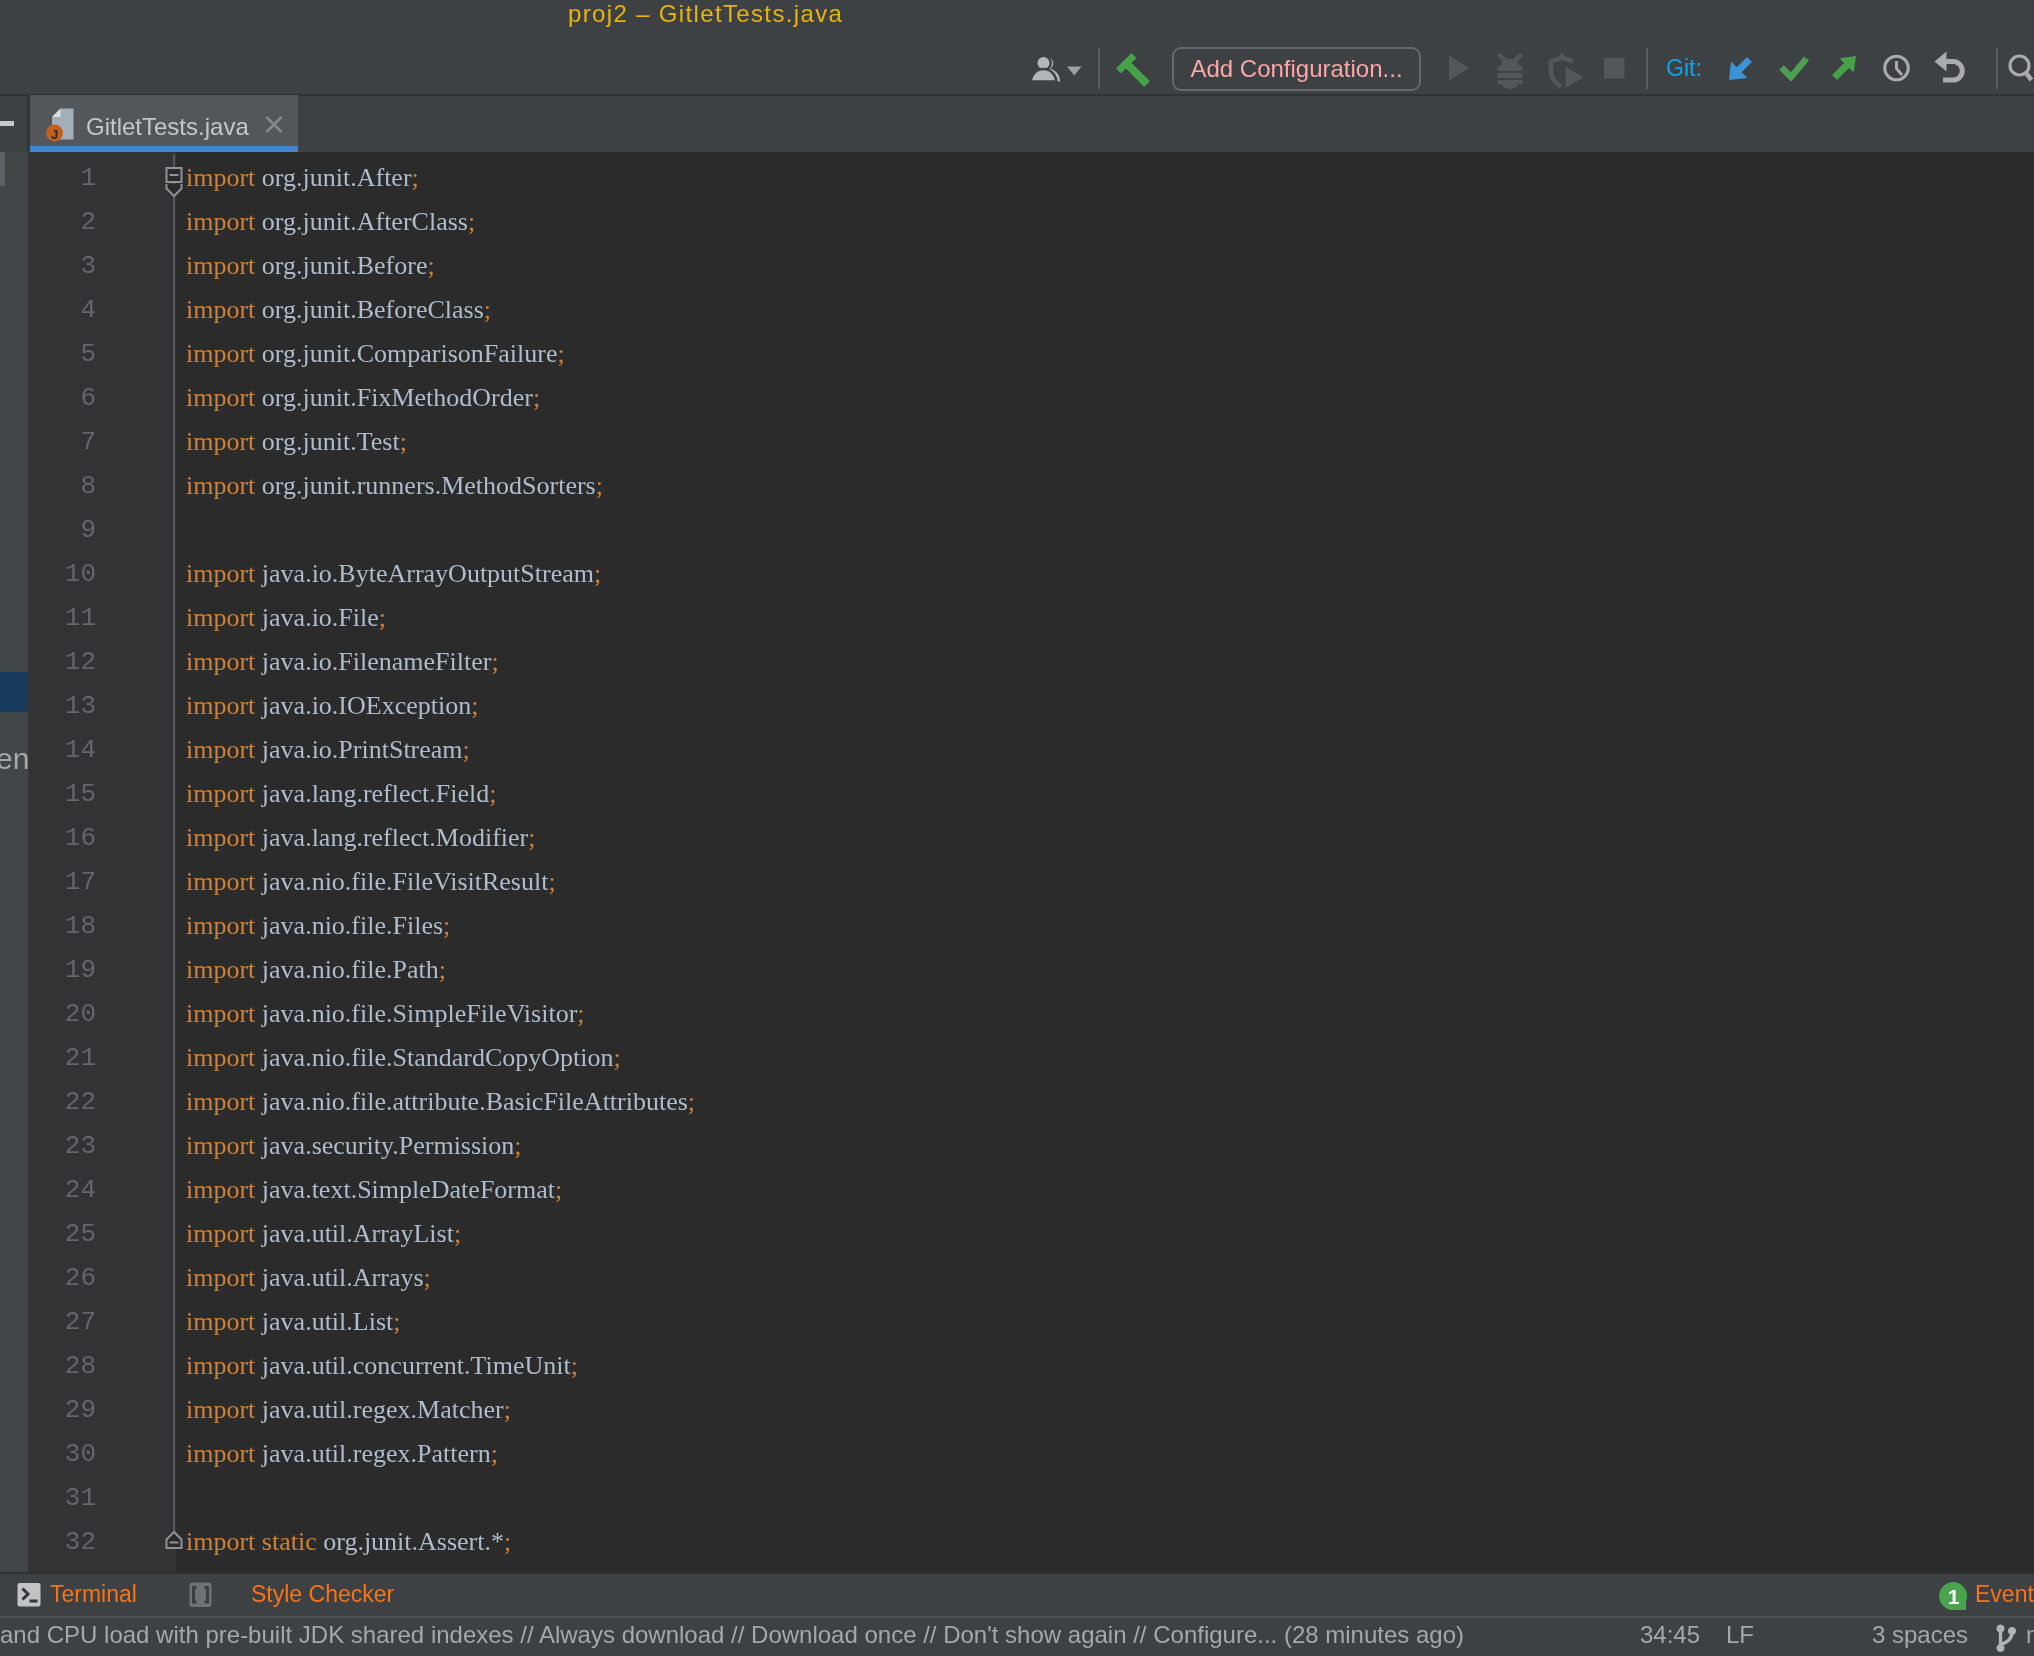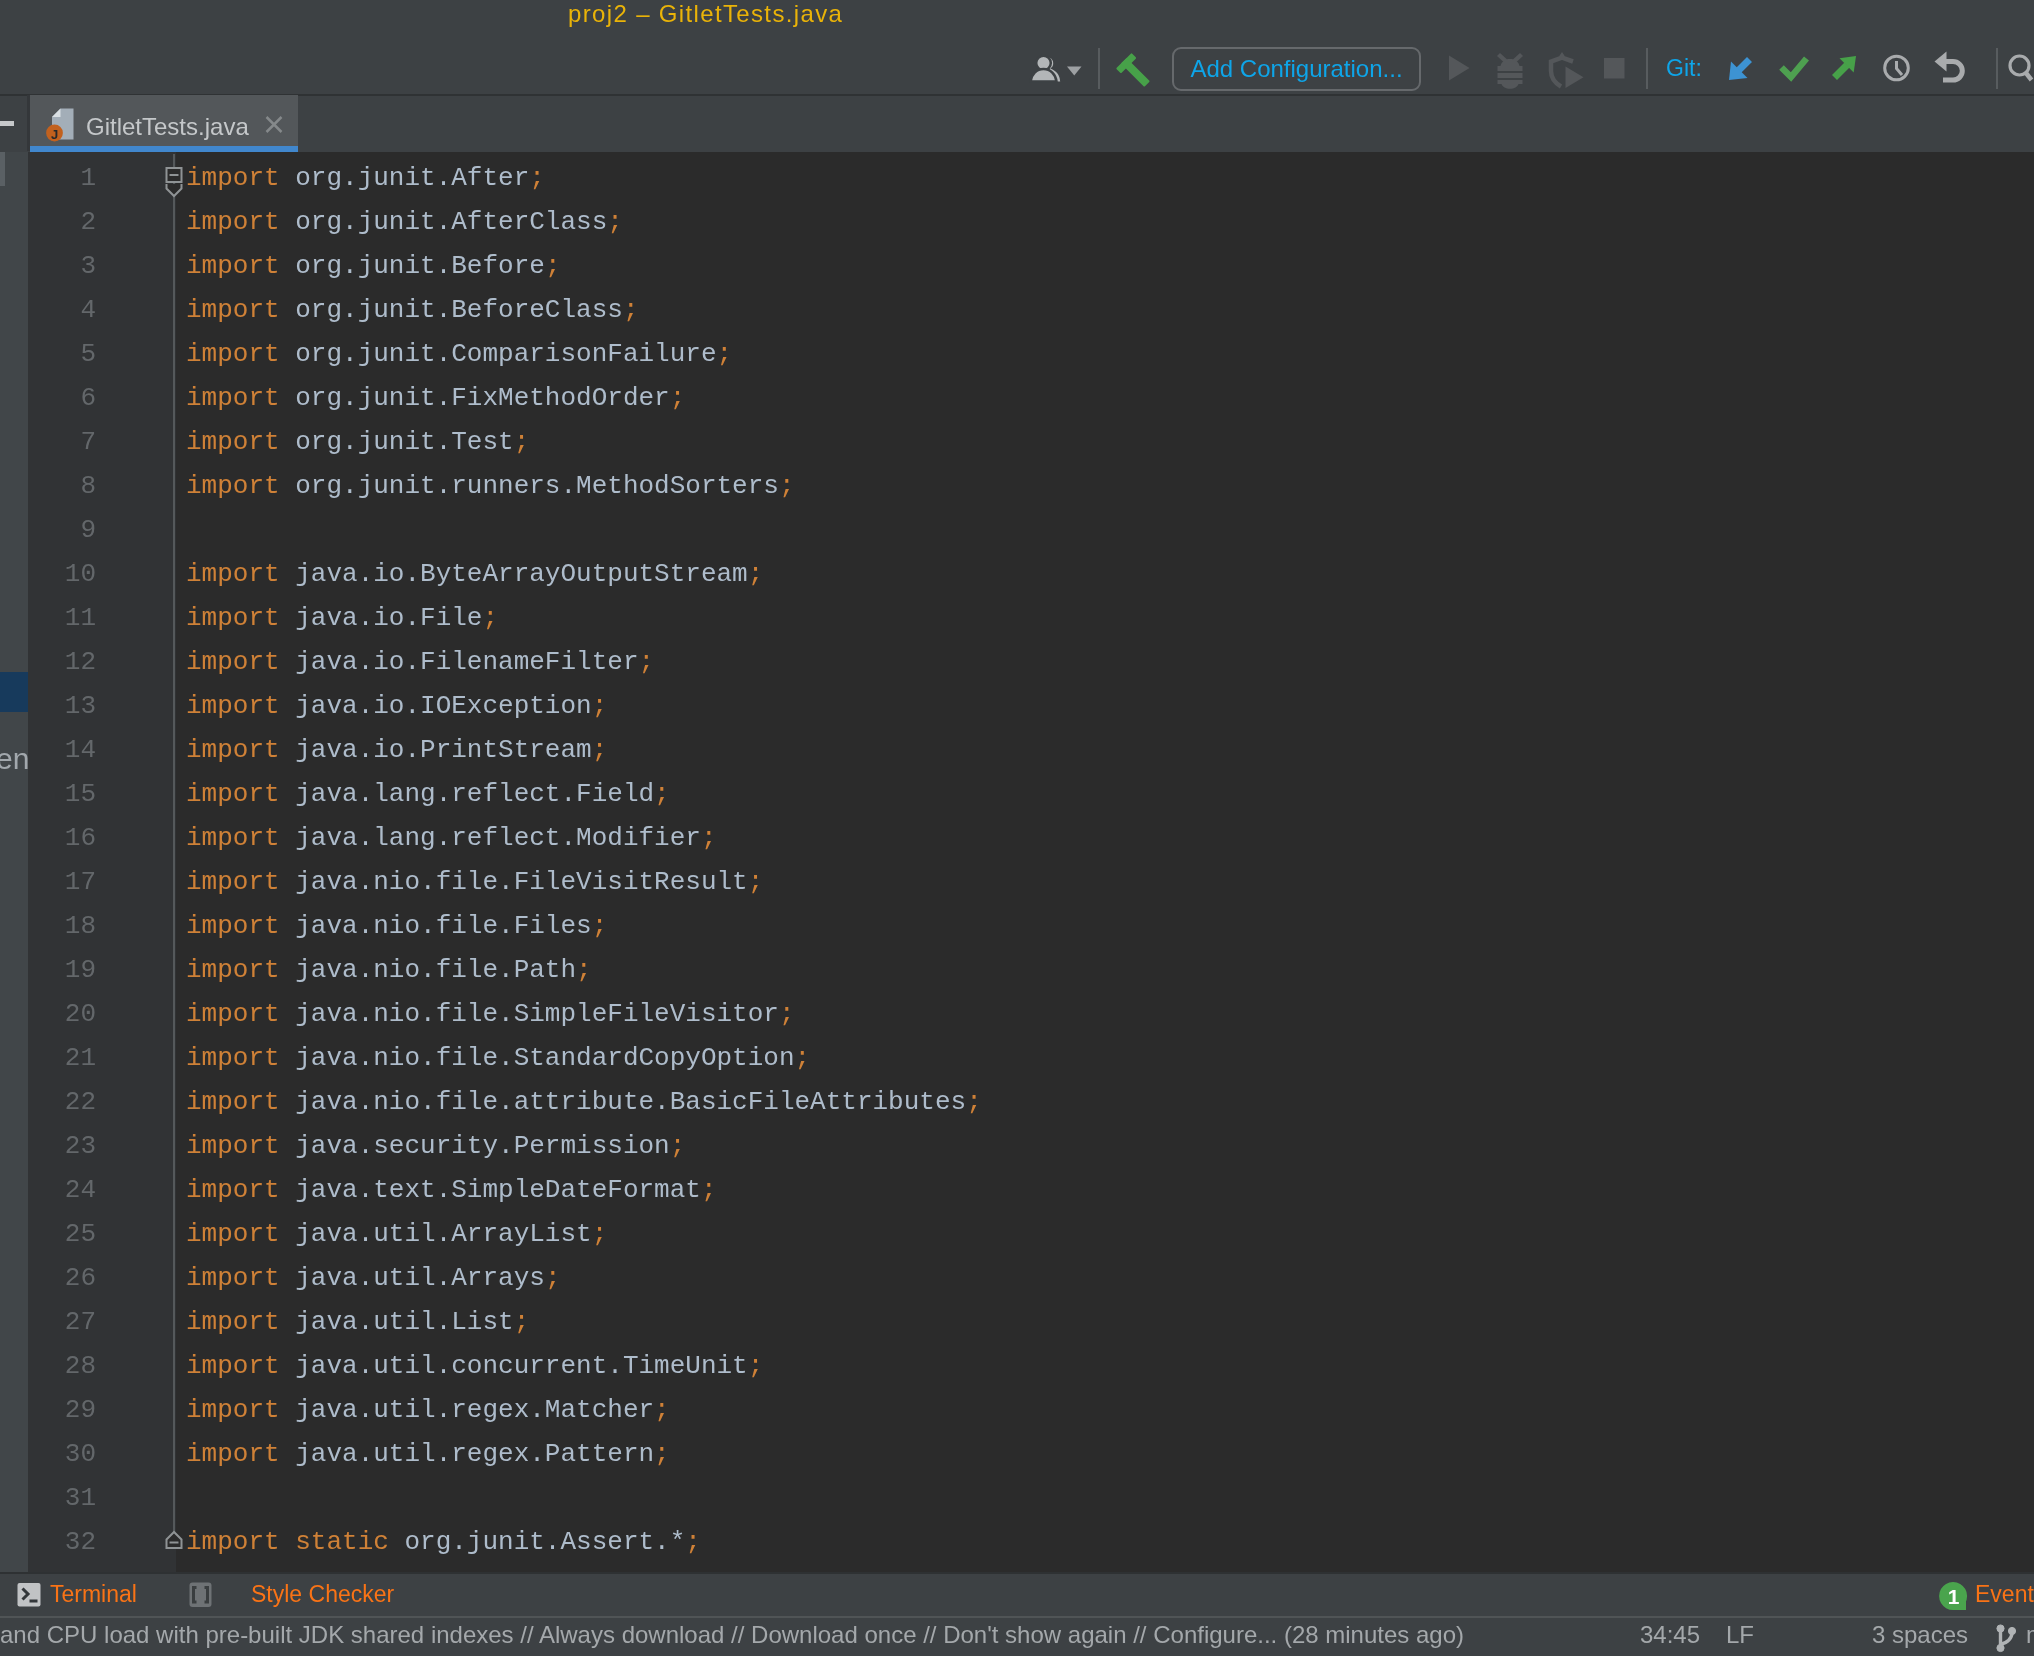--- a/index.html
+++ b/index.html
@@ -3,40 +3,40 @@
 <meta charset="utf-8">
 <style>
   * { margin:0; padding:0; box-sizing:border-box; }
   html,body { width:2034px; height:1656px; overflow:hidden; }
   body { background:#3d4144; font-family:"Liberation Sans", sans-serif; position:relative; }
   .abs { position:absolute; }
   
   #titlebar { left:0; top:0; width:2034px; height:95px; background:#3d4144; }
   #title { left:568px; top:0; font-size:24px; letter-spacing:1.35px; line-height:28px; color:#eab308; white-space:nowrap; }
   .vsep { width:2px; background:#585c5f; top:48px; height:41px; }
-  #addcfg { left:1172px; top:47px; width:249px; height:44px; border:2px solid #66696c; border-radius:9px; color:#0ea5e9; font-size:24px; line-height:40px; text-align:center; white-space:nowrap; }
+  #addcfg { left:1172px; top:47px; width:249px; height:44px; border:2px solid #66696c; border-radius:9px; color:#fca5a5; font-size:24px; line-height:40px; text-align:center; white-space:nowrap; }
   #gitlabel { left:1666px; top:55px; font-size:23px; line-height:27px; color:#0ea5e9; }
   
   #tabbar { left:0; top:95px; width:2034px; height:56px; background:#3d4144; }
   #tabsep { left:27px; top:95px; width:3px; height:56px; background:#34373a; }
   #tab { left:30px; top:95px; width:268px; height:51px; background:#53575a; }
   #tabline { left:30px; top:146px; width:268px; height:6px; background:#4187cd; }
   #tabtext { left:86px; top:112px; font-size:24px; line-height:30px; color:#c5c8ca; white-space:nowrap; }
   #whitedash { left:0; top:121px; width:14px; height:5px; background:#c6c8ca; }
   
   #strip { left:0; top:152px; width:28px; height:1420px; background:#414649; }
   #stripthumb { left:0; top:152px; width:5px; height:34px; background:#5a6064; }
   #stripsel { left:0; top:672px; width:28px; height:40px; background:#173a5c; }
   #stripen { left:0px; top:742px; width:28px; height:36px; overflow:hidden; font-size:30px; line-height:34px; color:#a2a8ad; }
   
   #gutter { left:28px; top:152px; width:148px; height:1420px; background:#313335; }
   #editor { left:176px; top:152px; width:1858px; height:1420px; background:#2b2b2b; }
   #lineno { left:0px; top:156px; width:96px; font-family:"Liberation Mono",monospace; font-size:26px; line-height:44px; color:#63676a; text-align:right; white-space:pre; }
   #foldline { left:173px; top:154px; width:2px; height:1392px; background:#55595b; }
-  #code { left:186px; top:156px; font-family:Liberation Mono, monospace; font-size:26px; line-height:44px; color:#aebccb; white-space:pre; }
+  #code { left:186px; top:156px; font-family:Liberation Serif, serif; font-size:26px; line-height:44px; color:#aebccb; white-space:pre; }
   .k { color:#cf8137; }
   
   #toolbar2 { left:0; top:1572px; width:2034px; height:44px; background:#3d4144; border-top:2px solid #2e3133; }
   #statusbar { left:0; top:1616px; width:2034px; height:40px; background:#3d4144; border-top:2px solid #505456; }
   .btext { font-size:23px; line-height:27px; color:#f97316; white-space:nowrap; }
   .stext { font-size:24px; line-height:28px; color:#a4a8ab; white-space:nowrap; }
 </style>
 </head>
 <body>
 <div class="abs" id="titlebar"></div>

